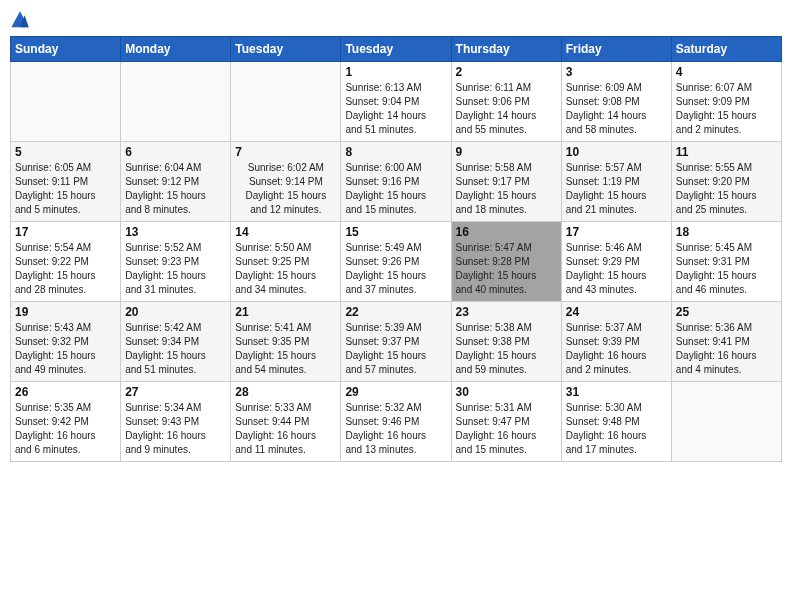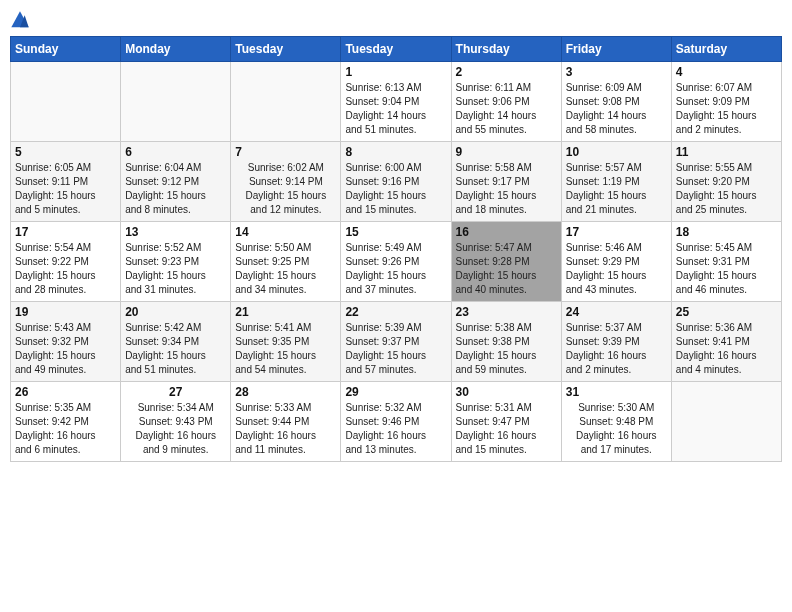--- a/index.html
+++ b/index.html
@@ -320,21 +320,21 @@
         </td>
       </tr>
       <tr>
         <td style="background: rgb(255, 255, 255);">
           <span class="day-num">26</span>
           <div class="day-info" style="white-space: pre-line;">Sunrise: 5:35 AM
 Sunset: 9:42 PM
 Daylight: 16 hours
 and 6 minutes.</div>
         </td>
-        <td style="background: rgb(255, 255, 255); text-align: center;">
+        <td style="background: rgb(255, 255, 255);">
           <span class="day-num">27</span>
           <div class="day-info" style="white-space: pre-line;">Sunrise: 5:34 AM
 Sunset: 9:43 PM
 Daylight: 16 hours
 and 9 minutes.</div>
         </td>
         <td style="background: rgb(255, 255, 255);">
           <span class="day-num">28</span>
           <div class="day-info" style="white-space: pre-line;">Sunrise: 5:33 AM
 Sunset: 9:44 PM
@@ -350,21 +350,21 @@
         </td>
         <td style="background: rgb(255, 255, 255);">
           <span class="day-num">30</span>
           <div class="day-info" style="white-space: pre-line;">Sunrise: 5:31 AM
 Sunset: 9:47 PM
 Daylight: 16 hours
 and 15 minutes.</div>
         </td>
         <td style="background: rgb(255, 255, 255);">
           <span class="day-num">31</span>
-          <div class="day-info" style="white-space: pre-line; text-align: center;">Sunrise: 5:30 AM
+          <div class="day-info" style="white-space: pre-line;">Sunrise: 5:30 AM
 Sunset: 9:48 PM
 Daylight: 16 hours
 and 17 minutes.</div>
         </td>
         <td class="empty-cell" style="background: rgb(249, 249, 249);"></td>
       </tr>
     </tbody>
 </table>
 
 </body></html>

